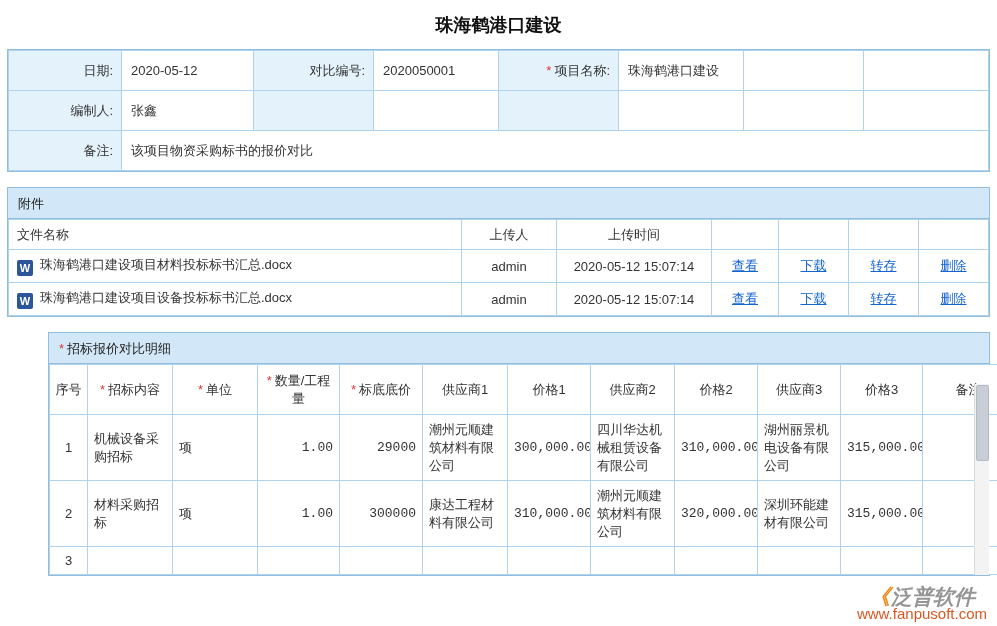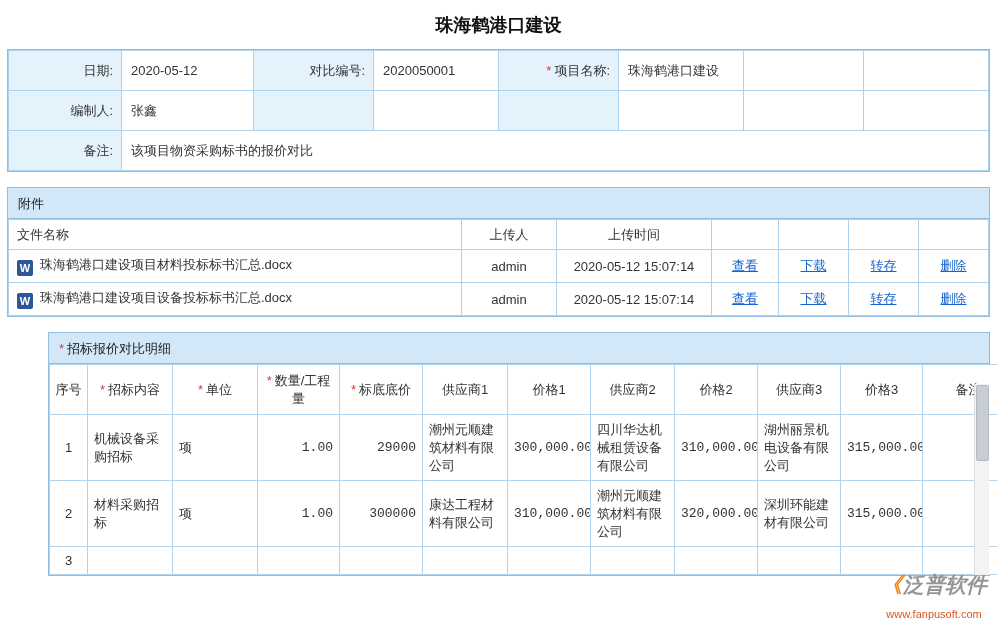--- a/index.html
+++ b/index.html
@@ -45,21 +45,21 @@
     background: #f3f3f3; border-left: 1px solid #dcdcdc; }
   .vthumb { position: absolute; top: 1px; left: 1px; width: 13px; height: 76px;
     background: #c9ced6; border: 1px solid #b4bac4; border-radius: 2px; cursor: pointer; }
 
   
   .wm { position: absolute; right: 10px; bottom: 6px; text-align: center; z-index: 20;
     opacity: 0.92; pointer-events: none; }
   .wm-top { font-size: 21px; font-weight: bold; font-style: italic; color: #8d8d8d;
     line-height: 22px; }
   .wm-mark { color: #f07c00; font-weight: bold; margin-right: 1px; }
-  .wm-url { font-size: 11px; color: #d8490f; line-height: 12px; margin-top: 12px; }
+  .wm-url { font-size: 15px; color: #d8490f; line-height: 12px; }
 </style>
 </head>
 <body>
 
 <div class="page">
 
   <div class="page-title">珠海鹤港口建设</div>
 
   <div class="panel">
     <table class="binfo">

